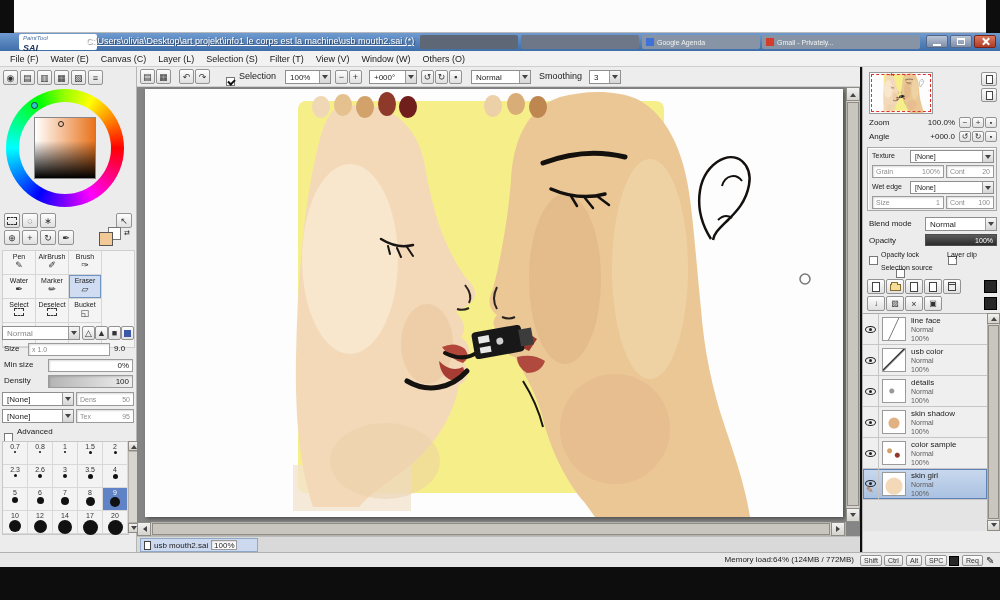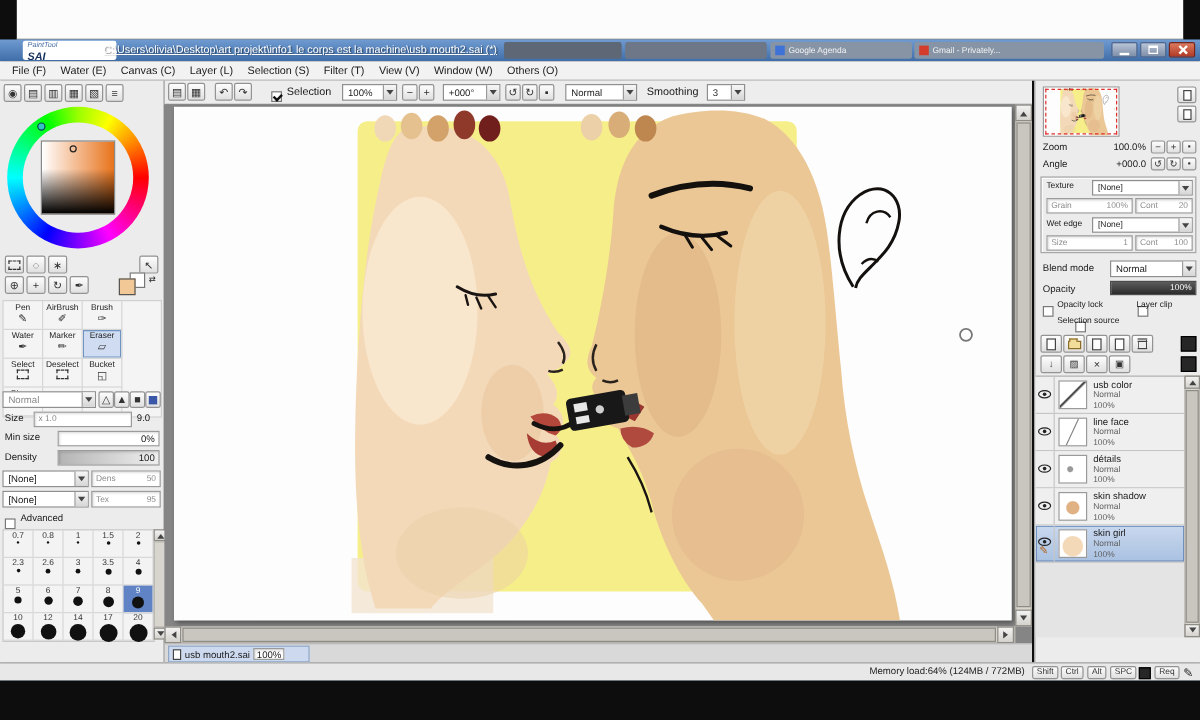--- a/index.html
+++ b/index.html
@@ -608,46 +608,54 @@
     <div class="b3 r" style="left:61px;top:229px;width:18px;height:15px;">
         <span style="font-size:8px;">▣</span>
       </div>
     <div class="darksq r" style="left:121px;top:230px;width:13px;height:13px;"></div>
 
     
     <div class="r" style="left:0;top:246px;width:124px;height:218px;border-top:1px solid #aaa;background:#e4e4e4;">
       <div class="lrow">
         <span class="ecol"></span>
         <span class="eye r" style="left:2px;top:5px;"></span>
-        <div class="thumb" style="background:linear-gradient(135deg,transparent 44%,#222 48%,transparent 54%),#fff;"></div>
-        <span class="lname">usb color</span>
+        <div class="thumb" style="background:linear-gradient(115deg,transparent 46%,#777 49%,transparent 52%),#fff;"></div>
+        <span class="lname">line face</span>
         <span class="lmode">Normal</span>
         <span class="lop">100%</span>
       </div>
       <div class="lrow">
         <span class="ecol"></span>
         <span class="eye r" style="left:2px;top:5px;"></span>
-        <div class="thumb" style="background:linear-gradient(115deg,transparent 46%,#777 49%,transparent 52%),#fff;"></div>
-        <span class="lname">line face</span>
+        <div class="thumb" style="background:linear-gradient(135deg,transparent 44%,#222 48%,transparent 54%),#fff;"></div>
+        <span class="lname">usb color</span>
         <span class="lmode">Normal</span>
         <span class="lop">100%</span>
       </div>
       <div class="lrow">
         <span class="ecol"></span>
         <span class="eye r" style="left:2px;top:5px;"></span>
         <div class="thumb" style="background:radial-gradient(circle at 40% 50%,#999 0 2px,transparent 3px),#fff;"></div>
         <span class="lname">détails</span>
         <span class="lmode">Normal</span>
         <span class="lop">100%</span>
       </div>
       <div class="lrow">
         <span class="ecol"></span>
         <span class="eye r" style="left:2px;top:5px;"></span>
         <div class="thumb" style="background:radial-gradient(circle at 50% 55%,#e0b183 0 5px,transparent 6px),#fff;"></div>
         <span class="lname">skin shadow</span>
+        <span class="lmode">Normal</span>
+        <span class="lop">100%</span>
+      </div>
+      <div class="lrow">
+        <span class="ecol"></span>
+        <span class="eye r" style="left:2px;top:5px;"></span>
+        <div class="thumb" style="background:radial-gradient(circle at 30% 40%,#d2a26a 0 2px,transparent 3px),radial-gradient(circle at 65% 60%,#8f392b 0 2px,transparent 3px),#fff;"></div>
+        <span class="lname">color sample</span>
         <span class="lmode">Normal</span>
         <span class="lop">100%</span>
       </div>
       <div class="lrow sel">
         <span class="ecol"></span>
         <span class="eye r" style="left:2px;top:4px;"></span>
         <span class="r" style="left:3px;top:16px;font-size:9px;color:#b4641e;">✎</span>
         <div class="thumb" style="background:radial-gradient(circle at 50% 60%,#f3d9b8 0 8px,transparent 9px),#fff;"></div>
         <span class="lname">skin girl</span>
         <span class="lmode">Normal</span>

